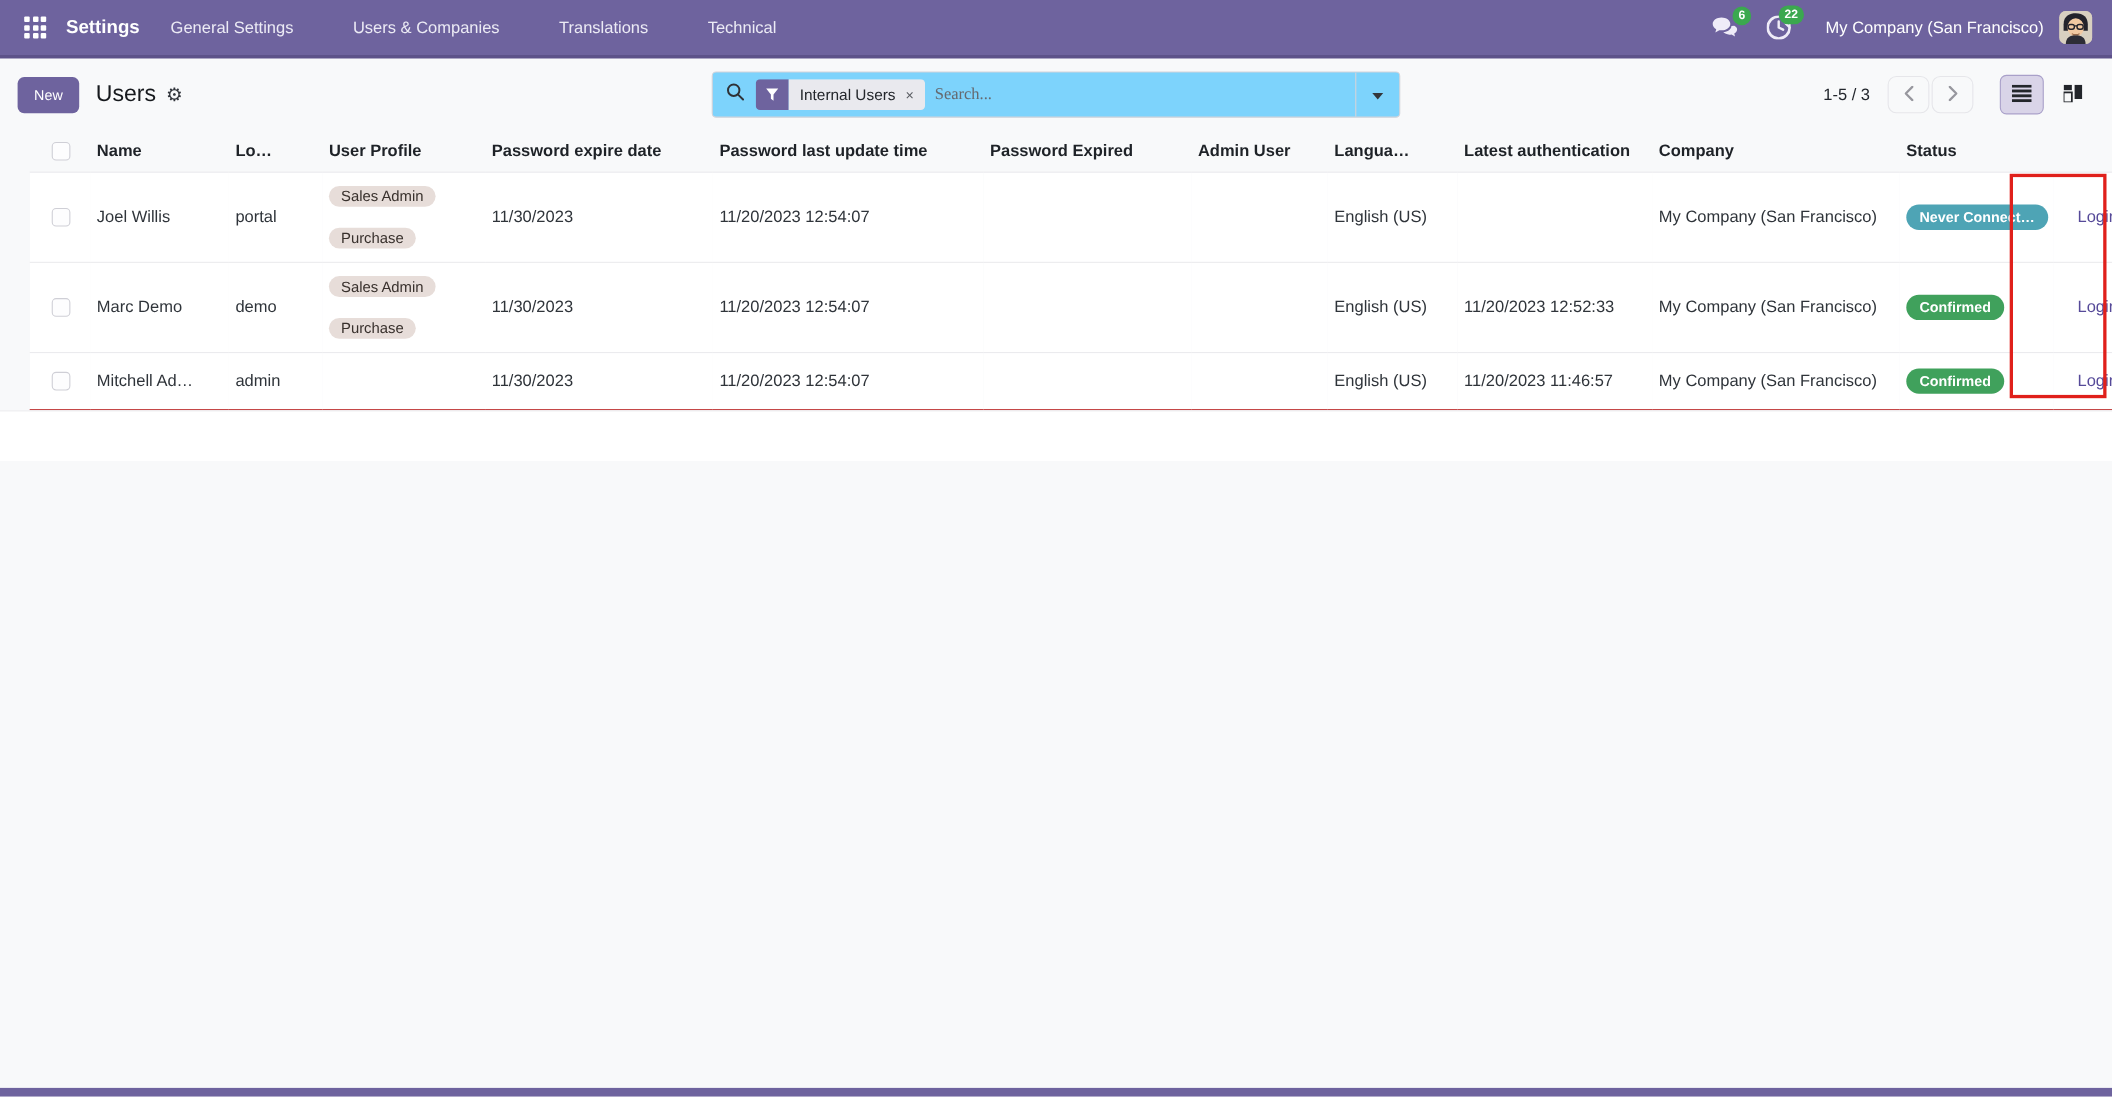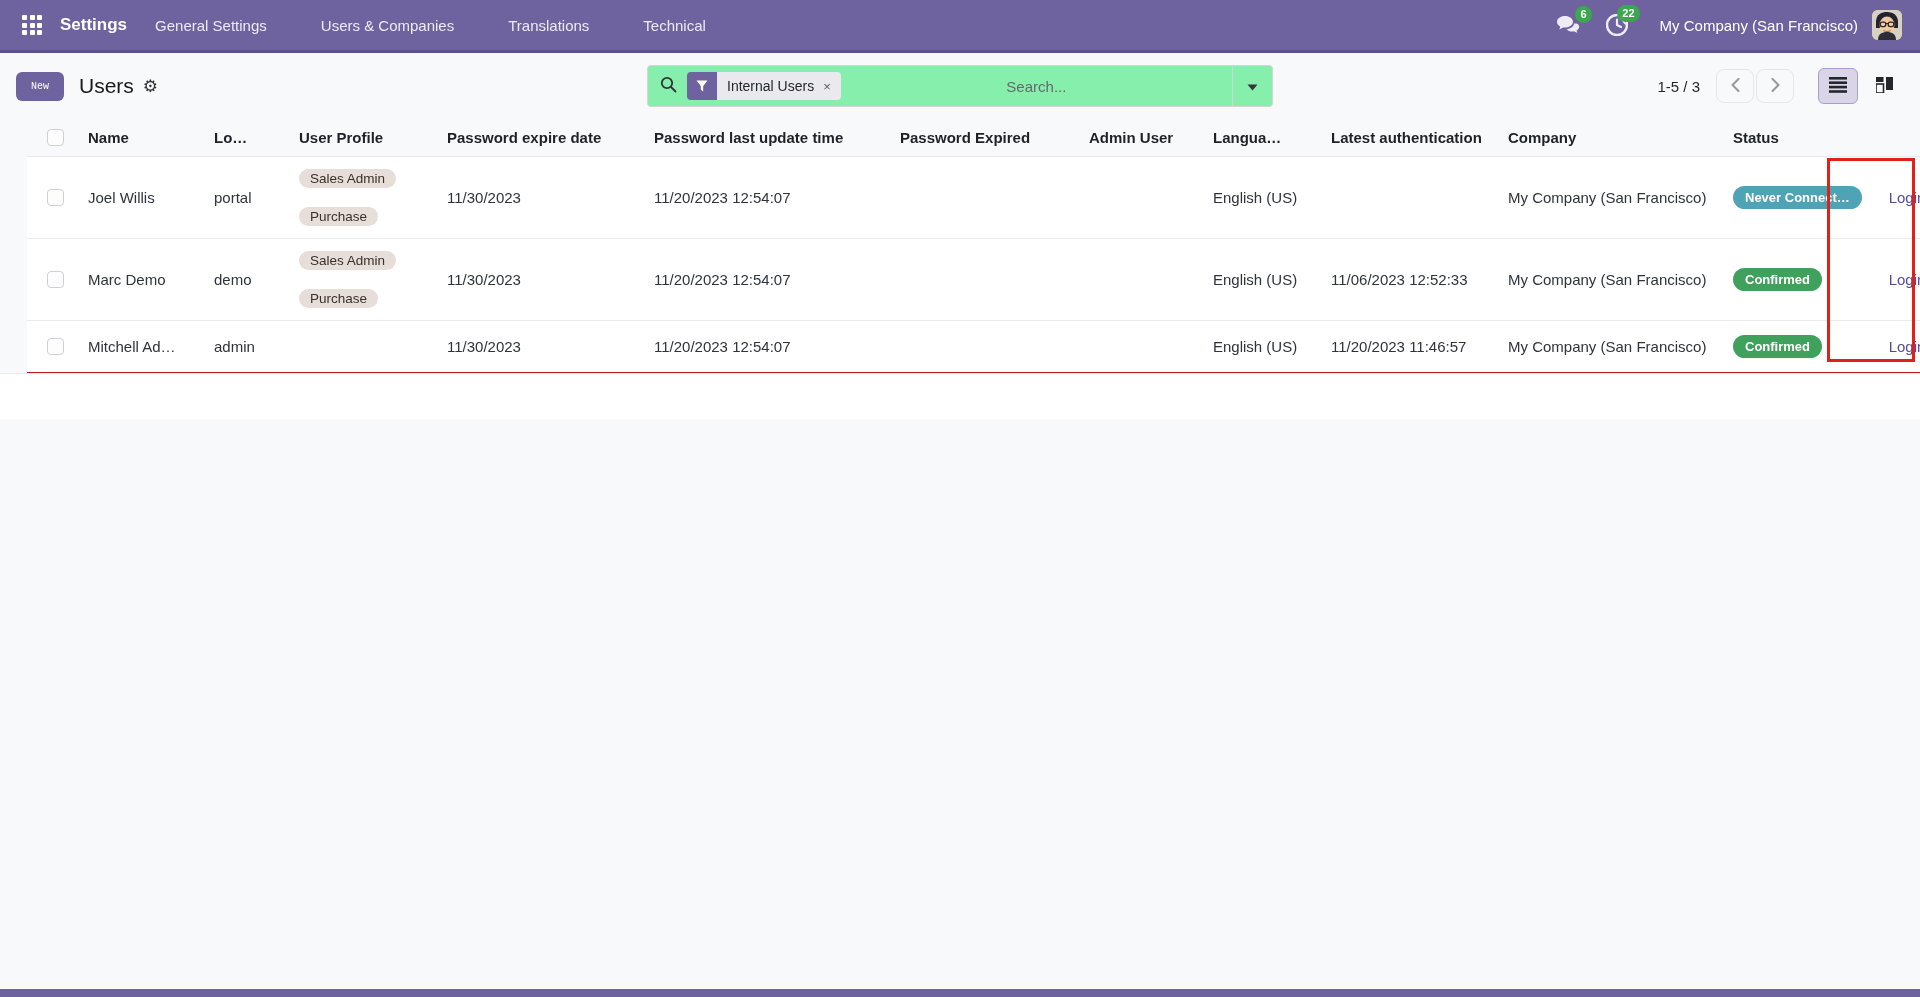--- a/index.html
+++ b/index.html
@@ -37,39 +37,39 @@
   .avatar { width:30px; height:30px; border-radius:6px; overflow:hidden; cursor:pointer; background:#cfc4b2; }
 
   
   .control-panel {
     display:grid; grid-template-columns:1fr auto 1fr;
     align-items:center; padding:12px 16px; height:66px;
   }
   .cp-left { display:flex; align-items:center; }
   .btn-new {
     background:var(--brand,#6e639e); color:#fff; border:none; border-radius:6px;
-    padding:9px 15px; font-size:10px; font-weight:500; cursor:pointer;
-    font-family:Liberation Mono, monospace;
+    padding:9px 15px; font-size:13px; font-weight:500; cursor:pointer;
+    font-family:Liberation Sans, sans-serif;
   }
   .page-title { font-size:21px; color:#16191d; margin-left:15px; font-weight:400; }
   .gear { font-size:17px; color:#31353b; margin-left:9px; cursor:pointer; line-height:1; }
 
   .searchbar {
-    width:626px; height:42px; background:#86efac;
+    width:626px; height:42px; background:#7dd3fc;
     border:1px solid #d3d3d9; border-radius:4px;
     display:flex; align-items:center; padding-left:12px;
   }
   .searchbar .mag { flex:none; }
   .facet { display:flex; align-items:stretch; height:28px; margin-left:10px; border-radius:4px; overflow:hidden; flex:none; }
   .facet-icon { background:var(--brand,#6e639e); width:30px; display:flex; align-items:center; justify-content:center; }
   .facet-body { background:#e9e9ee; display:flex; align-items:center; gap:9px; padding:0 10px; font-size:14px; color:#23262b; }
   .facet-remove { color:#5a5d63; font-size:13px; cursor:pointer; }
   .search-input {
     flex:1; border:none; outline:none; font-size:15px; padding:0 9px;
-    font-family:Liberation Sans, sans-serif; color:#333; background:transparent; min-width:0;text-align:center;
+    font-family:Liberation Serif, serif; color:#333; background:transparent; min-width:0;
   }
   .search-input::placeholder { color:#65696f; }
   .search-caret {
     width:40px; align-self:stretch; border:none; border-left:1px solid #d3d3d9;
     background:transparent; display:flex; align-items:center; justify-content:center; cursor:pointer;
   }
 
   .cp-right { display:flex; align-items:center; justify-content:flex-end; }
   .pager-text { font-size:15px; color:#23272d; margin-right:16px; }
   .pager-btns { display:flex; gap:2px; }
@@ -335,21 +335,21 @@
           <div class="tags">
             <span class="tag">Sales Admin</span>
             <span class="tag">Purchase</span>
           </div>
         </td>
     <td>11/30/2023</td>
     <td>11/20/2023 12:54:07</td>
     <td></td>
     <td></td>
     <td>English (US)</td>
-    <td>11/06/2023 12:52:33</td>
+    <td>11/20/2023 12:52:33</td>
     <td>My Company (San Francisco)</td>
     <td>
       <span class="badge-pill badge-success">Confirmed</span>
     </td>
     <td class="cell-action">
       <a class="login-link">Login</a>
     </td>
   </tr>
       <tr>
     <td class="cell-check">

